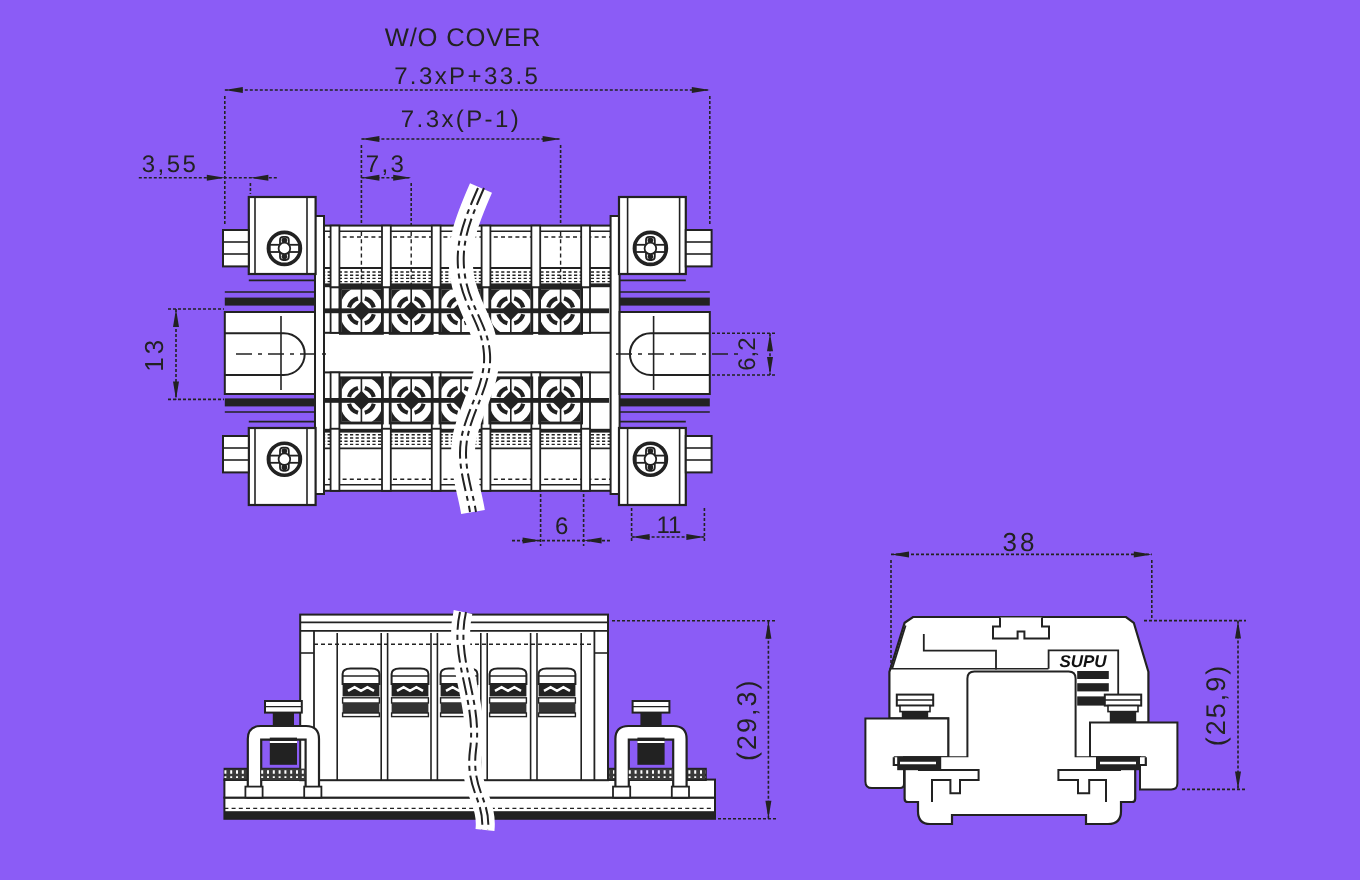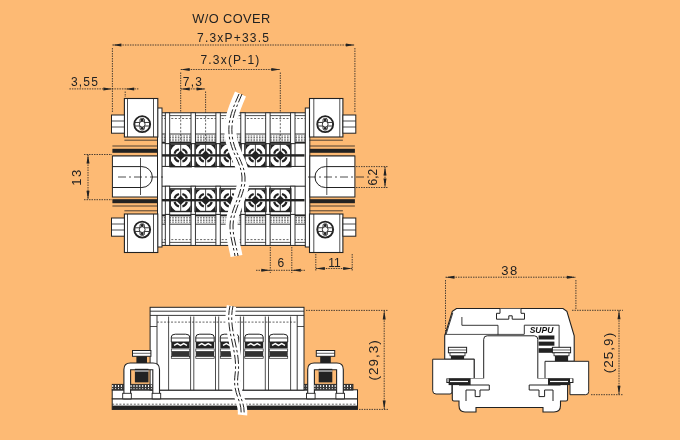--- a/index.html
+++ b/index.html
@@ -1,16 +1,16 @@
 <!DOCTYPE html>
 <html><head>
 <meta charset="utf-8">
 <style>
 html,body{margin:0;padding:0;background:#ffffff;}
-#canvas{position:relative;width:680px;height:440px;background:#fdba74;overflow:hidden;}
+#canvas{position:relative;width:680px;height:440px;background:#8b5cf6;overflow:hidden;}
 </style>
 </head>
 <body>
 <div id="canvas">
 <svg width="680" height="440" viewBox="0 0 680 440">
 
 <text x="231.5" y="23.0" font-family="Liberation Sans, sans-serif" font-size="12.8" fill="#222222" text-anchor="middle" letter-spacing="0.4">W/O COVER</text>
 
 <g>
 <line x1="112.4" y1="48.0" x2="112.4" y2="112.0" stroke="#222222" stroke-width="0.8" stroke-dasharray="1.5 1"></line>

